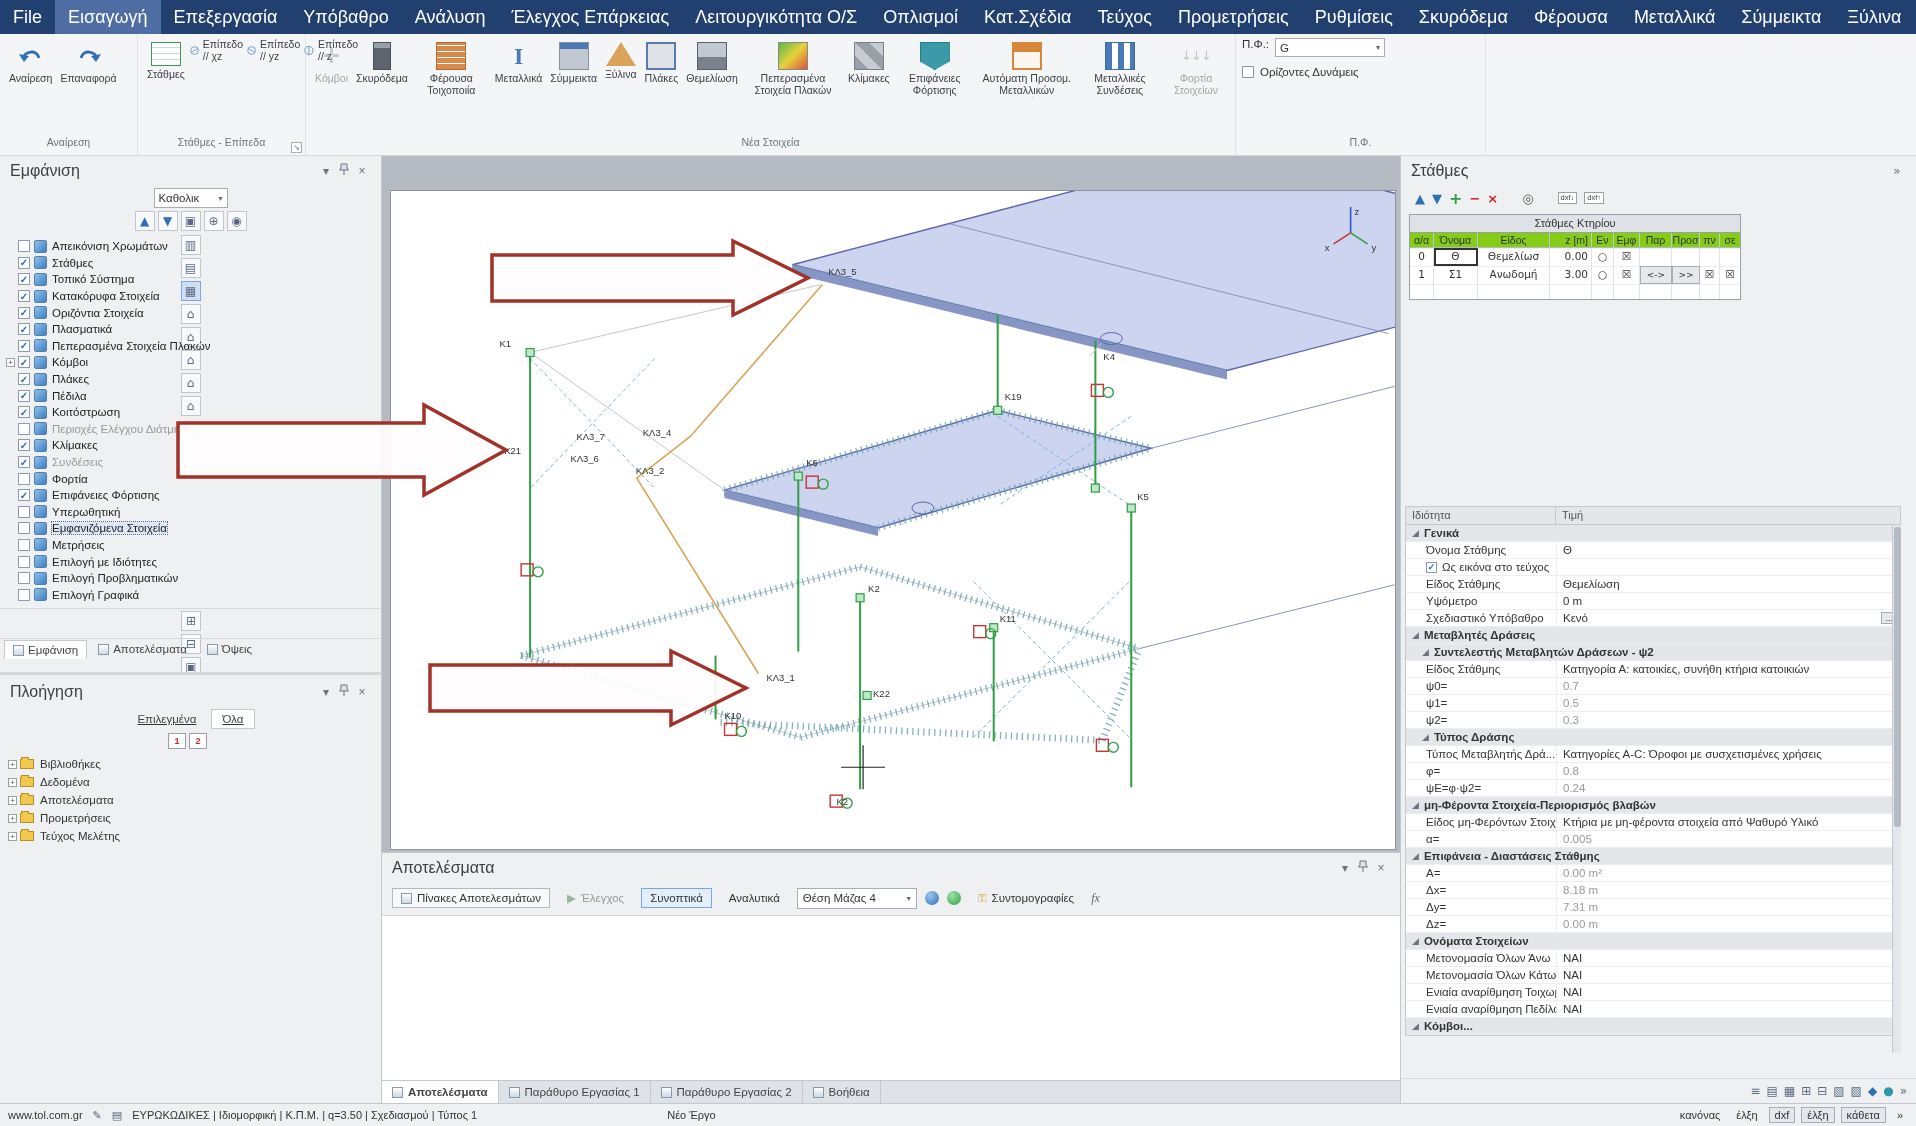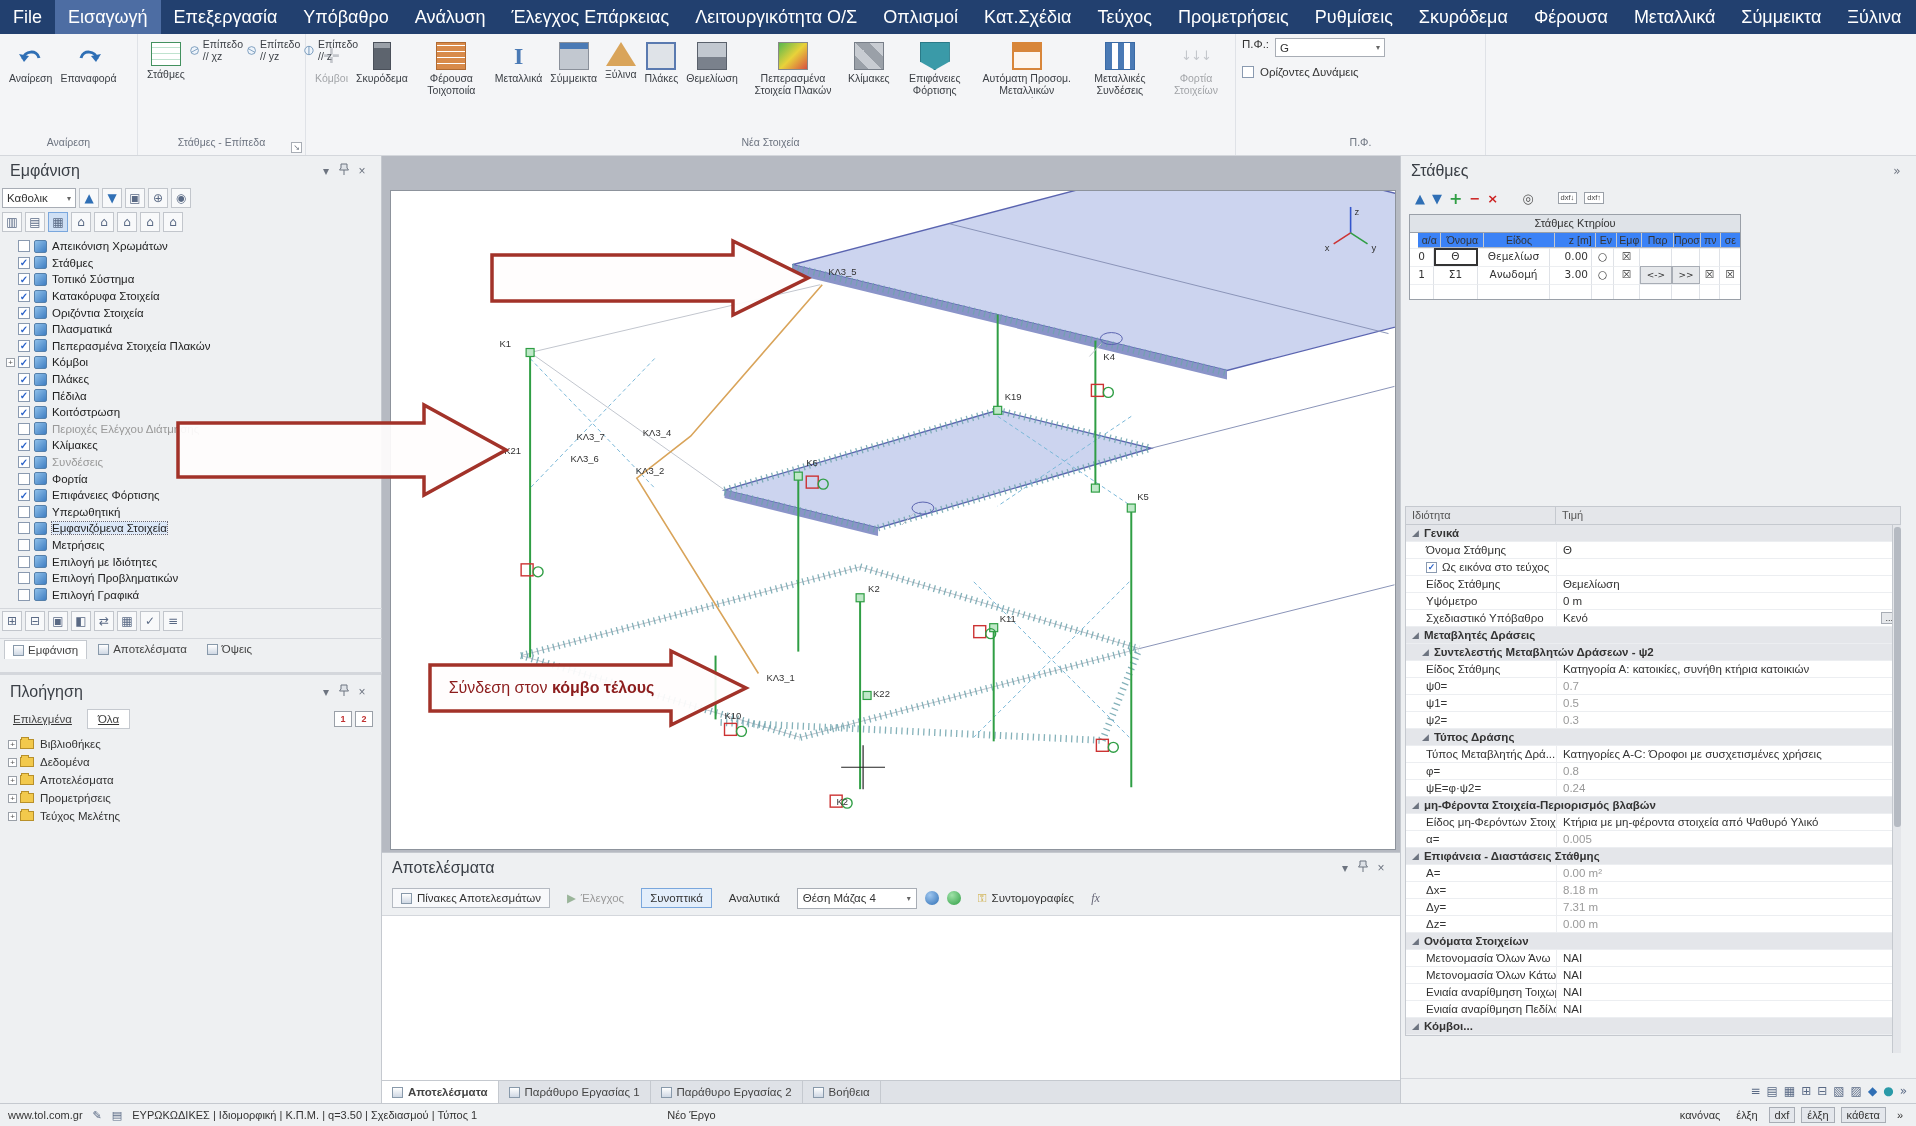--- a/index.html
+++ b/index.html
@@ -51,21 +51,21 @@
   .ptitle { height:30px; display:flex; align-items:center; padding:0 10px; font-size:16px; color:#3a3f46; }
   .ptitle .spacer { flex:1; }
   .ptitle .tic { width:18px; text-align:center; color:#6d7480; font-size:12px; }
   .tabbar { display:flex; align-items:flex-end; gap:2px; padding:0 4px; }
   .ptab { display:flex; align-items:center; gap:4px; padding:3px 8px; font-size:11.5px; color:#444; border:1px solid transparent; }
   .ptab.active { background:#fff; border:1px solid #c5c9cf; border-bottom:none; }
   .tabicon { width:11px; height:11px; border:1px solid #8899aa; background:linear-gradient(#fff,#cfd8e4); display:inline-block; }
 
   
   #left-display { position:absolute; left:0; top:156px; width:382px; height:516px; }
-  .toolrow { display:flex; align-items:center; gap:3px; padding:2px 2px; }
+  .toolrow { display:flex; align-items:center; gap:3px; padding:2px 9px;flex-direction:column; }
   .selbox { width:74px; height:20px; background:#fff; border:1px solid #a8adb5; display:flex; align-items:center; justify-content:space-between; padding:0 4px; font-size:11.5px; }
   .tico { width:20px; height:20px; border:1px solid #c2c6cc; background:#f8f9fa; display:flex; align-items:center; justify-content:center; font-size:12px; color:#5a6a85; font-family:"DejaVu Sans",sans-serif; }
   .tico.blue { color:#2f6fb5; }
   .tico.pressed { background:#cfe0f5; border-color:#7aa7dd; }
   #disp-tree { position:absolute; left:0; top:82px; width:382px; height:366px; overflow:hidden; }
   .titem { display:flex; align-items:center; height:16.6px; padding-left:6px; font-size:11.5px; color:#222; }
   .texp { width:9px; height:9px; border:1px solid #9aa0a8; background:#fff; font-size:8px; line-height:7px; text-align:center; color:#555; margin-right:3px; visibility:hidden; }
   .titem.exp .texp { visibility:visible; }
   .tcb { width:12px; height:12px; border:1px solid #8a9ab0; background:#fff; margin-right:4px; display:flex; align-items:center; justify-content:center; flex:none; }
   .tick { display:none; color:#2a62c9; font-size:10px; font-weight:bold; }
@@ -122,21 +122,21 @@
 
   
   #right-panel { position:absolute; left:1400px; top:156px; width:516px; height:947px; background:#eef0f2; border-left:1px solid #c5c9cf; }
   #lv-toolbar { display:flex; align-items:center; gap:7px; padding:2px 14px; height:24px; }
   .lvic { font-family:"DejaVu Sans",sans-serif; font-size:13px; color:#555; }
   .lvic.blue { color:#2f6fb5; } .lvic.green { color:#2f9e44; font-weight:bold; font-size:16px; } .lvic.red { color:#cc2222; font-weight:bold; }
   .dxfbox { border:1px solid #9aa0a8; background:#fff; font-size:7.5px; padding:1px 2px; color:#444; line-height:1; }
   #lv-table { position:absolute; left:8px; top:58px; width:332px; border:1px solid #9aa0a8; background:#fff; font-size:11px; }
   .lv-caption { height:18px; background:#dfe3e8; border-bottom:1px solid #9aa0a8; text-align:center; font-size:11px; line-height:17px; color:#333; }
   .lhead, .lrow { display:flex; }
-  .lhead { background:#3b82f6; border-bottom:1px solid #b5bac2;margin-left:8px; }
+  .lhead { background:#84cc16; border-bottom:1px solid #b5bac2; }
   .lhead .hc { font-size:10.5px; text-align:center; border-right:1px solid #c5c9cf; padding:1px 0; overflow:hidden; white-space:nowrap; }
   .lrow .c { border-right:1px solid #dfe2e7; border-top:1px solid #eceef1; text-align:center; padding:1px 0; height:18px; overflow:hidden; white-space:nowrap; font-family:"DejaVu Sans",sans-serif; font-size:10.5px; }
   .hc:nth-child(1),.c:nth-child(1){width:24px;} .hc:nth-child(2),.c:nth-child(2){width:44px;}
   .hc:nth-child(3),.c:nth-child(3){width:72px;} .hc:nth-child(4),.c:nth-child(4){width:42px; text-align:right; padding-right:3px;}
   .hc:nth-child(5),.c:nth-child(5){width:22px;} .hc:nth-child(6),.c:nth-child(6){width:26px;}
   .hc:nth-child(7),.c:nth-child(7){width:32px;} .hc:nth-child(8),.c:nth-child(8){width:28px;}
   .hc:nth-child(9),.c:nth-child(9){width:20px;} .hc:nth-child(10),.c:nth-child(10){width:20px; border-right:none;}
   .lrow.selrow .c:nth-child(2){ outline:2px solid #333; outline-offset:-2px; }
   .lrow .c.btnish:not(:empty){ background:#e6e8eb; border:1px solid #a8adb5; font-size:9px; line-height:14px; }
   .lrow.empty .c { height:15px; }
@@ -1407,17 +1407,14 @@
   </div>
   <div class="anno" style="left:176px;top:402px;width:334px;height:96px;">
     <svg width="334" height="96" viewBox="0 0 334 96">
         <path d="M2,21 H248 V3 L330,48 L248,93 V75 H2 Z"></path>
       </svg>
   </div>
   <div class="anno" style="left:428px;top:648px;width:322px;height:80px;">
     <svg width="322" height="80" viewBox="0 0 322 80">
         <path d="M2,17 H243 V3 L318,40 L243,77 V63 H2 Z"></path>
       </svg>
-    <div class="anno-text" style="width:235px;">
-        <span><span>Σύνδεση στον </span><b>κόμβο τέλους</b></span>
-      </div>
   </div>
 </div>
 
 </body></html>

